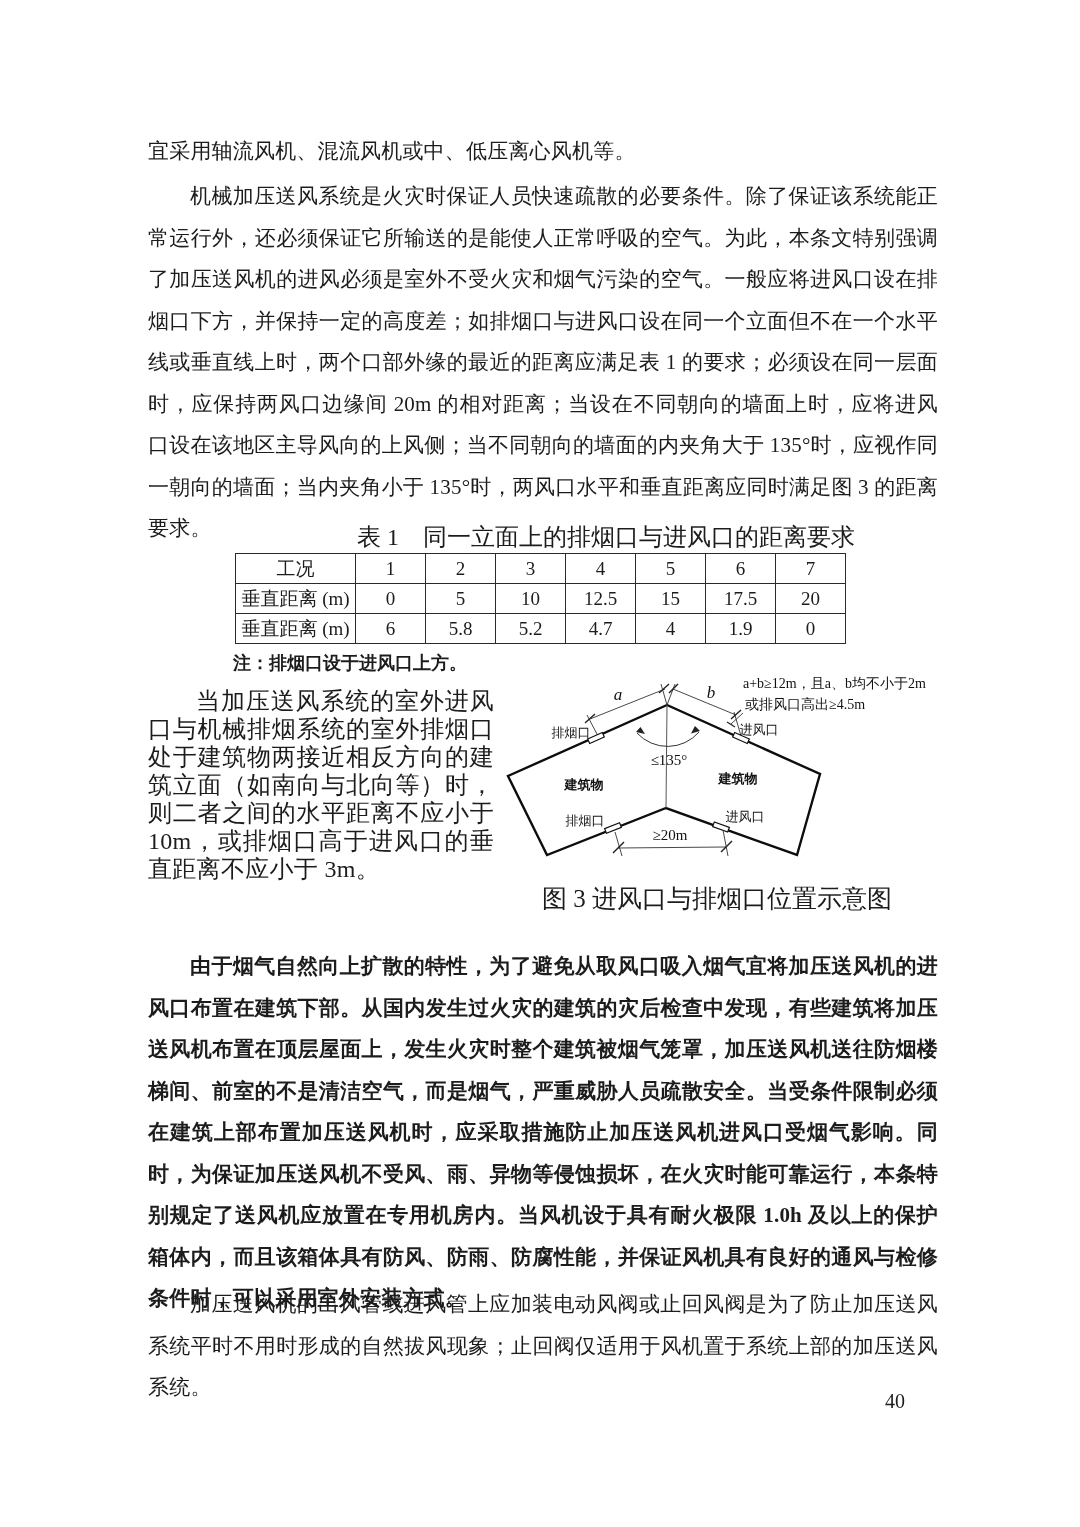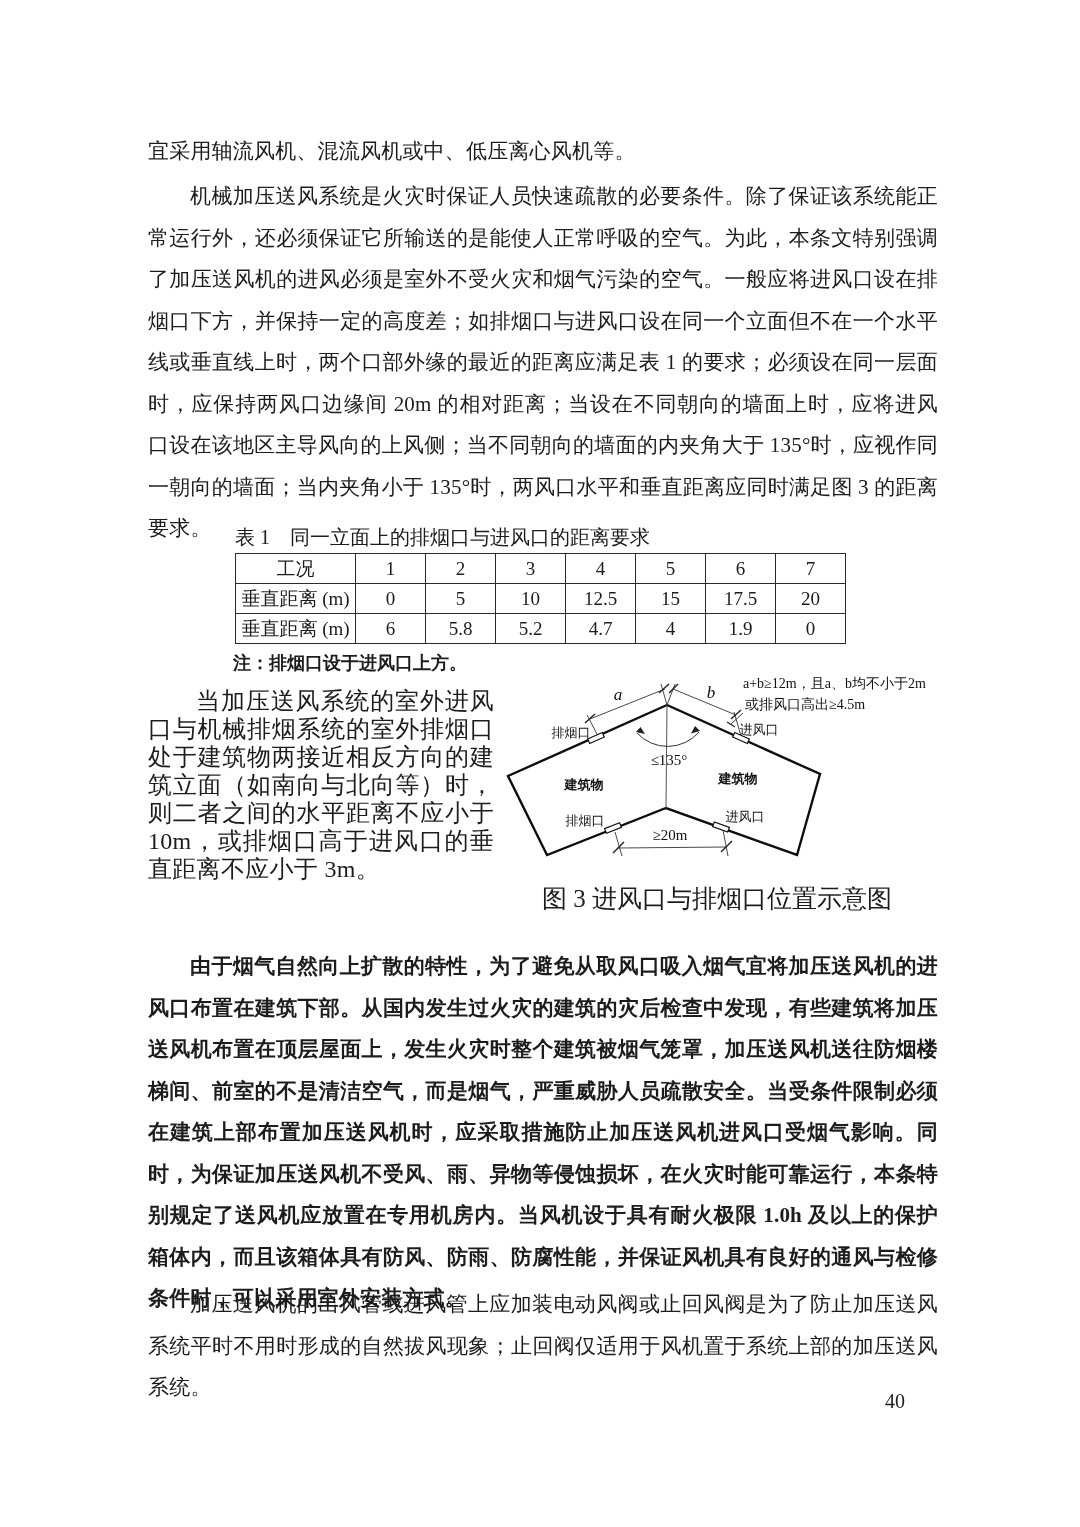--- a/index.html
+++ b/index.html
@@ -20,22 +20,22 @@
     text-align:justify;
     letter-spacing:0.2px;
   }
   .indent { text-indent:2em; }
   #p1 { top:131px; }
   #p2 { top:176px; }
   #p4 { top:946px;font-weight:bold; }
   #p5 { top:1284px; }
 
   .tbl-title {
-    position:absolute; top:523px; left:235px; width:610px;
-    text-align:left; font-size:20px; line-height:28px;
+    position:absolute; top:523px; left:245px; width:610px;
+    text-align:right; font-size:24px; line-height:28px;
   }
   .tbl {
     position:absolute; top:553px; left:235px;
     border-collapse:collapse;
     font-size:19px;
     border-radius:7px;
   }
   .tbl td {
     border:1px solid #2a2a2a;
     height:30px; text-align:center; vertical-align:middle;

